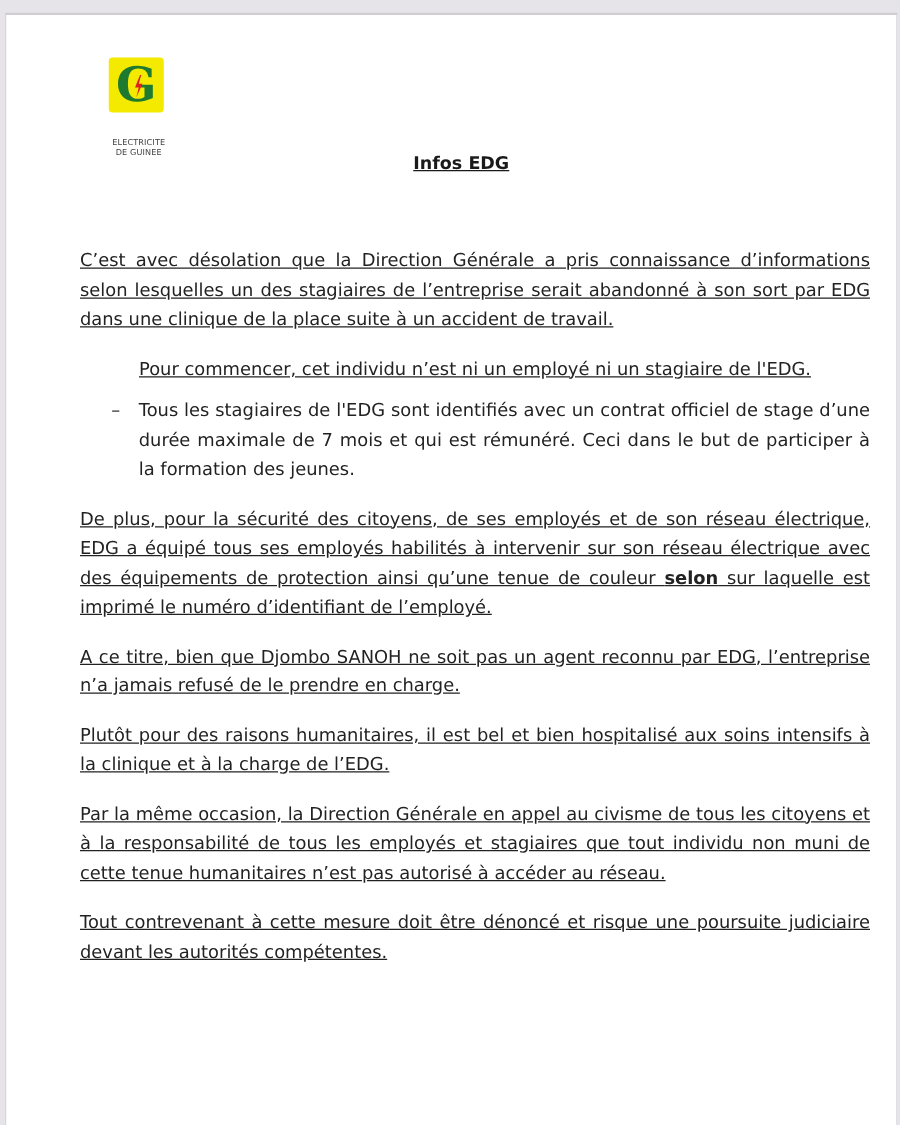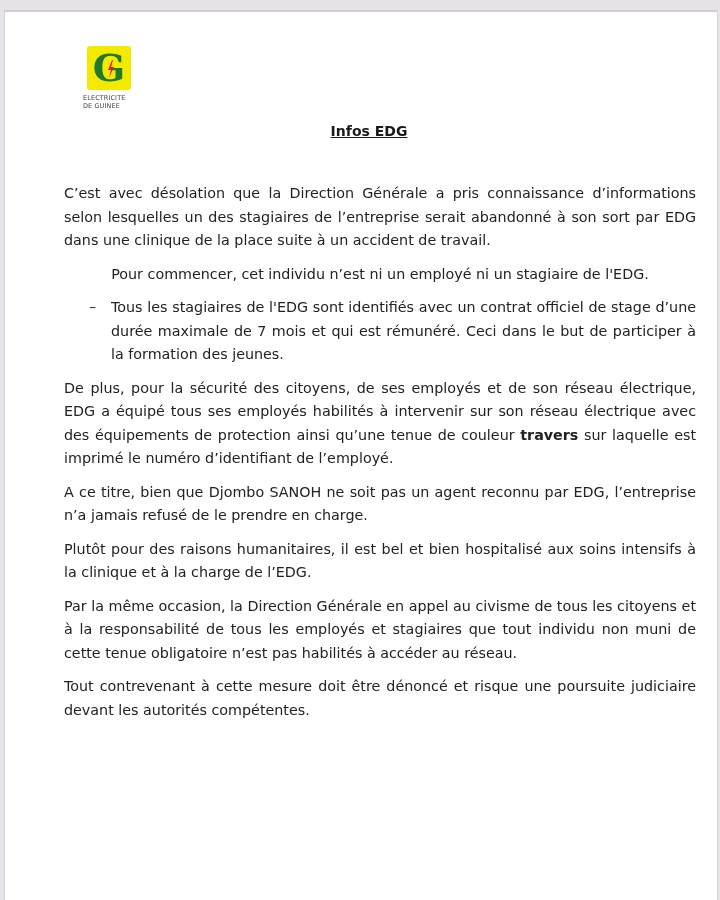--- a/index.html
+++ b/index.html
@@ -16,27 +16,27 @@
     border-right: 1px solid #d7d5da;
   }
   .logo { position: absolute; left: 78px; top: 34px; width: 56px; }
   .logo-box {
     width: 44px; height: 44px; margin-left: 4px;
     background: #f4ea00; border-radius: 3px;
     display: flex; align-items: center; justify-content: center; position: relative;
   }
   .logo-g { font-family: "DejaVu Serif", serif; font-weight: bold; font-size: 38px; color: #1e7a2e; line-height: 1; }
   .logo-bolt { position: absolute; left: 20px; top: 14px; width: 8px; height: 18px; }
-  .logo-text { font-size: 6.5px; color: #444; text-align: left; line-height: 8px; margin-top: 4px; letter-spacing: 0.1px; }
+  .logo-text { font-size: 6.5px; color: #444; text-align: center; line-height: 8px; margin-top: 20px; letter-spacing: 0.1px; }
   .title {
     position: absolute; left: 16px; right: 0; top: 111px; text-align: center;
     font-size: 14px; font-weight: bold; color: #1a1a1a; text-decoration: underline;
   }
   .body { position: absolute; left: 59px; top: 170px; width: 632px; font-size: 14.3px; color: #222; line-height: 23.5px; }
-  .p { margin: 0 0 10px 0; text-align: justify; }
+  .p { margin: 16px 0 10px 0; text-align: justify; text-decoration: underline; }
   .p.nojust { text-align: center; }
   ul.list { list-style: none; margin: 0 0 10px 0; padding: 0 0 0 25px; }
   ul.list li { position: relative; padding-left: 22px; text-align: justify; }
   ul.list li::before { content: "–"; position: absolute; left: 0; top: 0; color: #333; }
   .bold { font-weight: bold; }
 </style>
 </head>
 <body>
 
 <div class="page">
@@ -54,19 +54,19 @@
   </div>
 
   <div class="title">Infos EDG</div>
 
   <div class="body">
     <p class="p">C’est avec désolation que la Direction Générale a pris connaissance d’informations selon lesquelles un des stagiaires de l’entreprise serait abandonné à son sort par EDG dans une clinique de la place suite à un accident de travail.</p>
     <p class="p nojust">Pour commencer, cet individu n’est ni un employé ni un stagiaire de l'EDG.</p>
     <ul class="list">
       <li>Tous les stagiaires de l'EDG sont identifiés avec un contrat officiel de stage d’une durée maximale de 7 mois et qui est rémunéré. Ceci dans le but de participer à la formation des jeunes.</li>
     </ul>
-    <p class="p"><span>De plus, pour la sécurité des citoyens, de ses employés et de son réseau électrique, EDG a équipé tous ses employés habilités à intervenir sur son réseau électrique avec des équipements de protection ainsi qu’une tenue de couleur </span><span class="bold">travers</span><span> sur laquelle est imprimé le numéro d’identifiant de l’employé.</span></p>
+    <p class="p"><span>De plus, pour la sécurité des citoyens, de ses employés et de son réseau électrique, EDG a équipé tous ses employés habilités à intervenir sur son réseau électrique avec des équipements de protection ainsi qu’une tenue de couleur </span><span class="bold">selon</span><span> sur laquelle est imprimé le numéro d’identifiant de l’employé.</span></p>
     <p class="p">A ce titre, bien que Djombo SANOH ne soit pas un agent reconnu par EDG, l’entreprise n’a jamais refusé de le prendre en charge.</p>
     <p class="p">Plutôt pour des raisons humanitaires, il est bel et bien hospitalisé aux soins intensifs à la clinique et à la charge de l’EDG.</p>
-    <p class="p">Par la même occasion, la Direction Générale en appel au civisme de tous les citoyens et à la responsabilité de tous les employés et stagiaires que tout individu non muni de cette tenue obligatoire n’est pas habilités à accéder au réseau.</p>
+    <p class="p">Par la même occasion, la Direction Générale en appel au civisme de tous les citoyens et à la responsabilité de tous les employés et stagiaires que tout individu non muni de cette tenue humanitaires n’est pas autorisé à accéder au réseau.</p>
     <p class="p">Tout contrevenant à cette mesure doit être dénoncé et risque une poursuite judiciaire devant les autorités compétentes.</p>
   </div>
 </div>
 
 </body></html>

